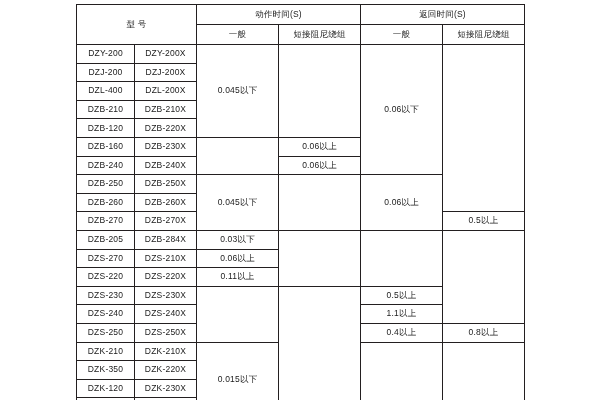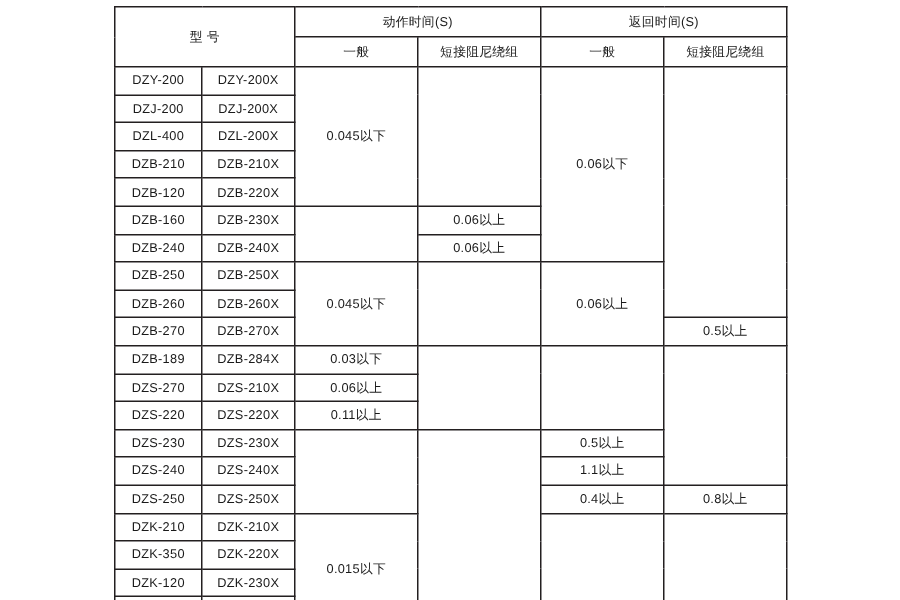--- a/index.html
+++ b/index.html
@@ -138,21 +138,21 @@
       <tr>
         <td class="cell-model">DZB-260</td>
         <td class="cell-model">DZB-260X</td>
       </tr>
       <tr>
         <td class="cell-model">DZB-270</td>
         <td class="cell-model">DZB-270X</td>
         <td class="cell-val">0.5以上</td>
       </tr>
       <tr>
-        <td class="cell-model">DZB-189</td>
+        <td class="cell-model">DZB-205</td>
         <td class="cell-model">DZB-284X</td>
         <td class="cell-val">0.03以下</td>
         <td class="cell-val blank" rowspan="3"></td>
         <td class="cell-val blank" rowspan="3"></td>
         <td class="cell-val blank" rowspan="5"></td>
       </tr>
       <tr>
         <td class="cell-model">DZS-270</td>
         <td class="cell-model">DZS-210X</td>
         <td class="cell-val">0.06以上</td>

